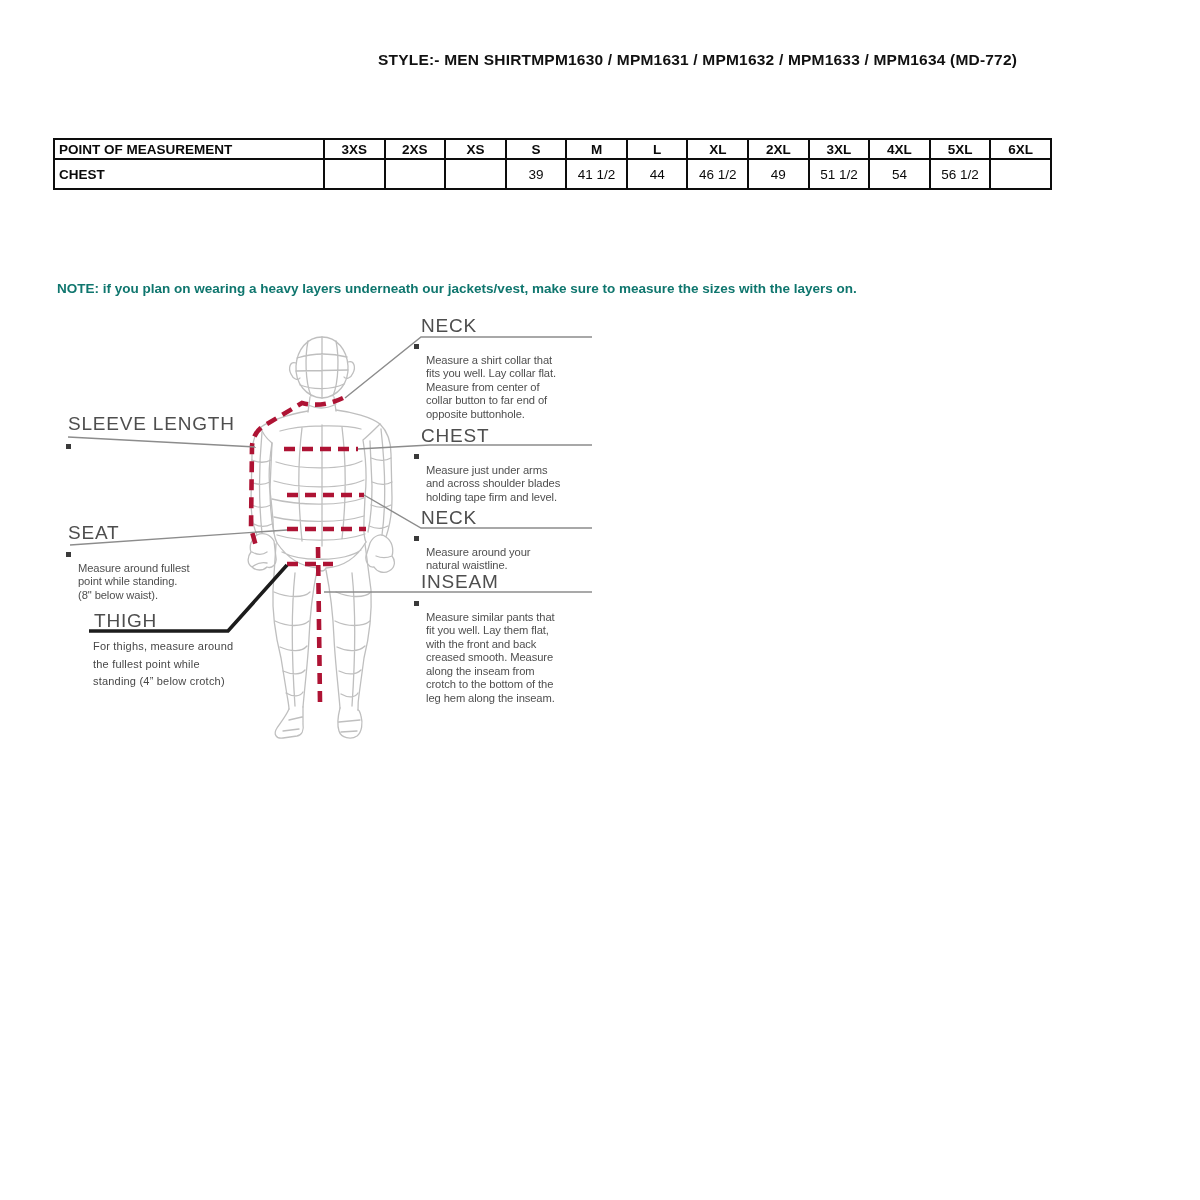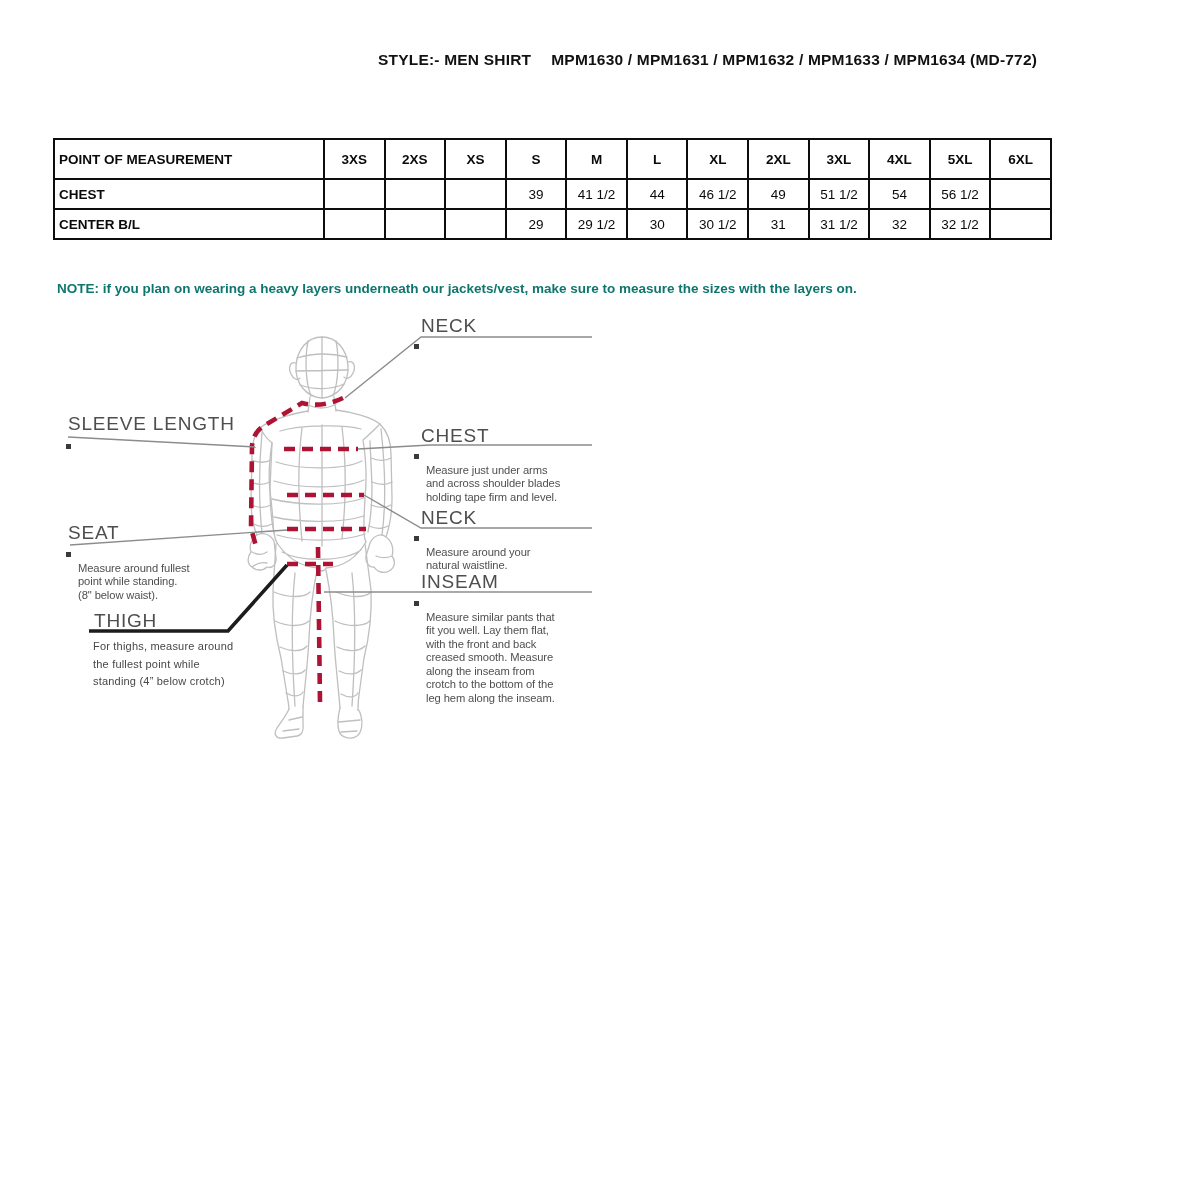--- a/index.html
+++ b/index.html
@@ -5,30 +5,30 @@
   html,body{margin:0;padding:0;}
   body{
     width:1200px;height:1200px;position:relative;background:#ffffff;
     font-family:"Liberation Sans","DejaVu Sans",sans-serif;color:#000;overflow:hidden;
   }
   
   .doc-title{
     position:absolute;left:378px;top:51px;font-size:15.5px;font-weight:bold;
     letter-spacing:.2px;white-space:nowrap;color:#111;
   }
-  .doc-title .codes{margin-left:20px;}
+  .doc-title .codes{}
   
   table.size-chart{
     position:absolute;left:53px;top:138px;width:999px;border-collapse:collapse;
     table-layout:fixed;font-size:13.5px;color:#0a0a0a;
   }
   table.size-chart th,table.size-chart td{
     border:2px solid #0d0d0d;text-align:center;padding:0 2px;overflow:hidden;white-space:nowrap;
   }
-  table.size-chart thead tr{height:40px;}
+  table.size-chart thead tr{height:20px;}
   table.size-chart tbody tr{height:30px;}
   table.size-chart th{font-weight:bold;text-align:center;}
   table.size-chart .lbl{text-align:left;padding-left:4px;font-weight:bold;}
   col.c-label{width:270px;}
   
   .note{
     position:absolute;left:57px;top:281px;font-size:13.5px;font-weight:bold;color:#0f766e;
     white-space:nowrap;
   }
   
@@ -97,35 +97,20 @@
       <td>39</td>
       <td>41 1/2</td>
       <td>44</td>
       <td>46 1/2</td>
       <td>49</td>
       <td>51 1/2</td>
       <td>54</td>
       <td>56 1/2</td>
       <td></td>
     </tr>
-    <tr>
-      <td class="lbl">CENTER B/L</td>
-      <td></td>
-      <td></td>
-      <td></td>
-      <td>29</td>
-      <td>29 1/2</td>
-      <td>30</td>
-      <td>30 1/2</td>
-      <td>31</td>
-      <td>31 1/2</td>
-      <td>32</td>
-      <td>32 1/2</td>
-      <td></td>
-    </tr>
   </tbody>
 </table>
 
 <div class="note">NOTE: if you plan on wearing a heavy layers underneath our jackets/vest, make sure to measure the sizes with the layers on.</div>
 
 <svg class="diagram" width="1200" height="1200" viewBox="0 0 1200 1200">
 
   <g stroke="#bfbfbf" stroke-width="1.3" fill="none" stroke-linecap="round">
 
     <path d="M322 337 C307 337 297 350 296 366 C295 383 306 397 322 398 C338 397 349 383 348 366 C347 350 337 337 322 337 Z
@@ -190,21 +175,25 @@
     <path d="M324 592 L592 592"></path>
     <path d="M68 437 L256 447"></path>
     <path d="M70 545 L287 530"></path>
   </g>
 
   <path d="M89 631 L228 631 L287 565" stroke="#1c1c1c" stroke-width="3.6" fill="none"></path>
 </svg>
 
 <div class="g-head" style="left:421px;top:315px">NECK</div>
 <div class="g-desc" style="left:426px;top:340px;width:190px">
-  <span class="sq"></span>
+  <span class="sq"></span><span>Measure a shirt collar that
+fits you well. Lay collar flat.
+Measure from center of
+collar button to far end of
+opposite buttonhole.</span>
 </div>
 
 <div class="g-head" style="left:421px;top:425px">CHEST</div>
 <div class="g-desc" style="left:426px;top:450px;width:190px">
   <span class="sq"></span><span>Measure just under arms
 and across shoulder blades
 holding tape firm and level.</span>
 </div>
 
 <div class="g-head" style="left:421px;top:507px">NECK</div>

